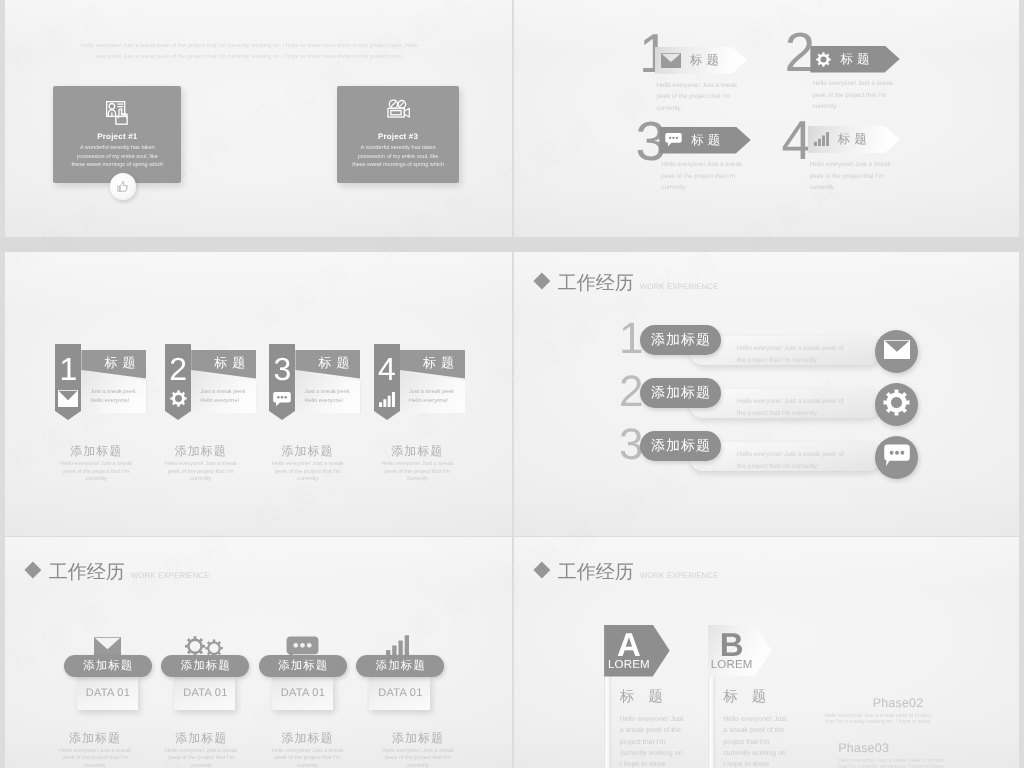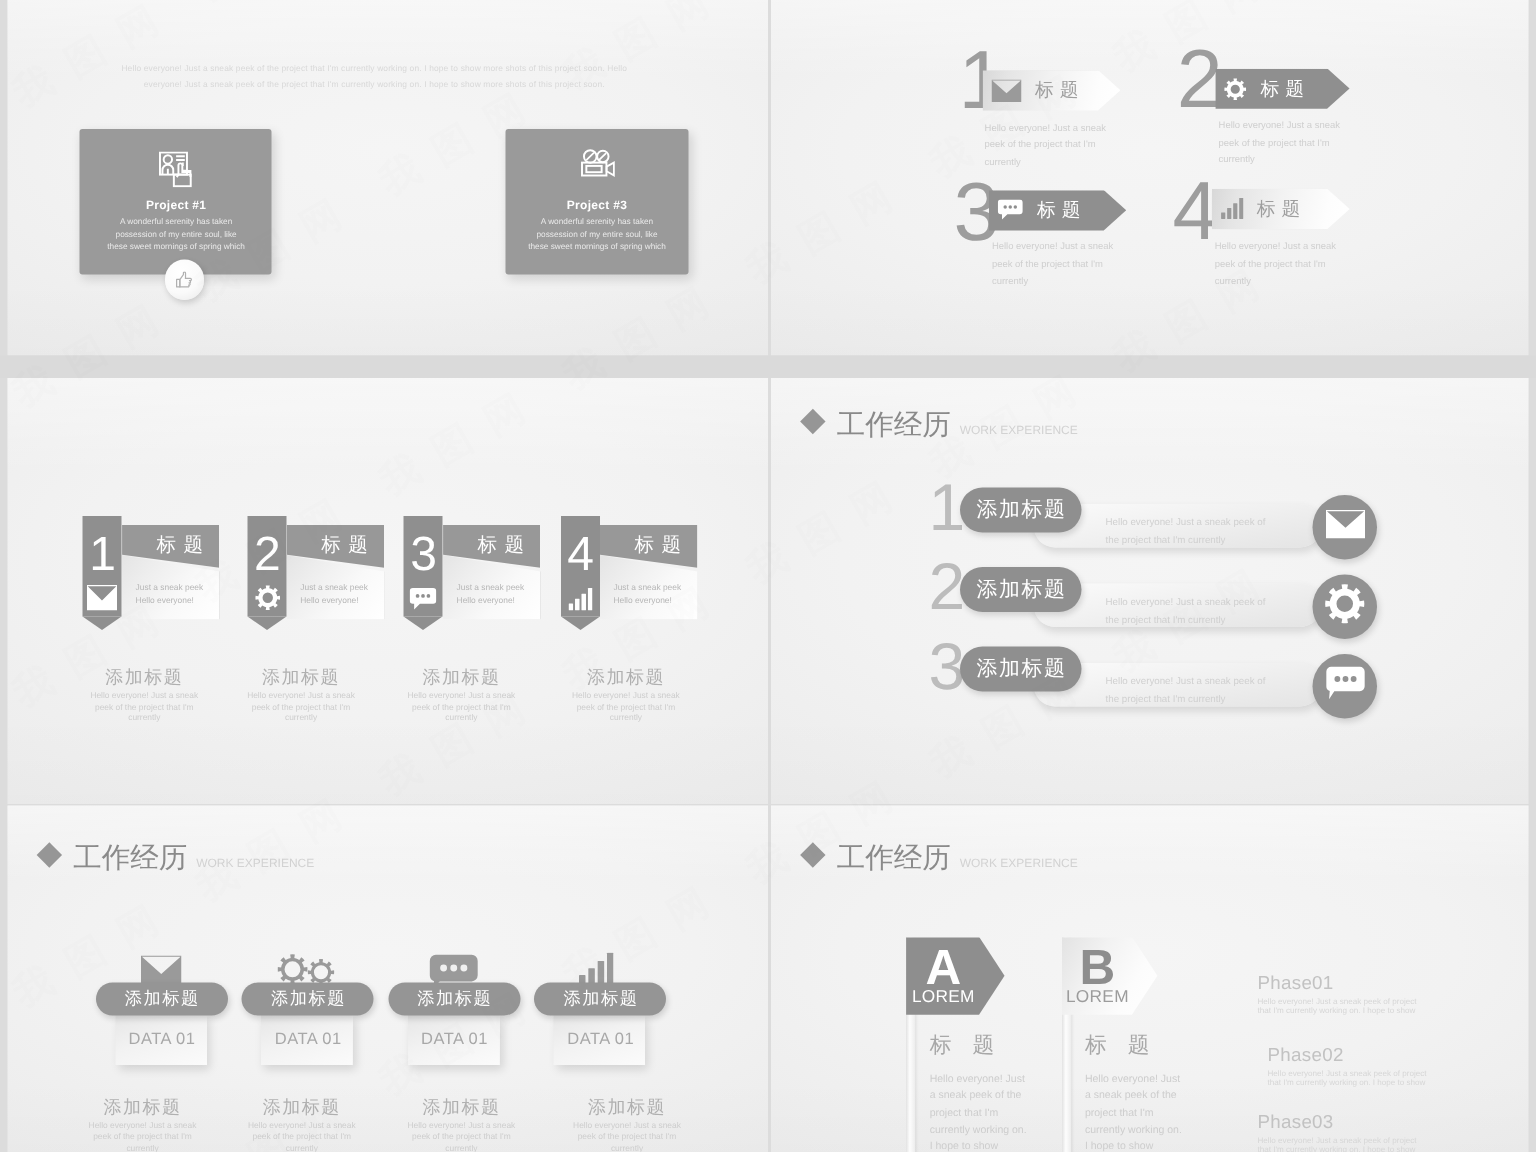--- a/index.html
+++ b/index.html
@@ -498,25 +498,21 @@
       <div class="p6-flag light" style="left:193.6px;top:87.5px;width:64px;">
         <div class="L" style="top:6px;">
           <b>B</b>
           <i>LOREM</i>
         </div>
       </div>
       <div class="p6-cn" style="left:209.3px;top:151px;">标 题</div>
       <div class="p6-tx" style="left:209.3px;top:177px;">Hello everyone! Just a sneak peek of the project that I'm currently working on. I hope to show</div>
     </div>
 
-    <div class="p6-ph" style="left:324.3px;top:110.5px;width:148px;">
-      <div class="h">Phase01</div>
-      <div class="b">Hello everyone! Just a sneak peek of project that I'm currently working on. I hope to show</div>
-    </div>
-    <div class="p6-ph" style="left:331px;top:159.1px;width:148px;">
+    <div class="p6-ph" style="left:310px;top:159.1px;width:148px;text-align:center;">
       <div class="h">Phase02</div>
       <div class="b">Hello everyone! Just a sneak peek of project that I'm currently working on. I hope to show</div>
     </div>
     <div class="p6-ph" style="left:324.3px;top:204.1px;width:148px;">
       <div class="h">Phase03</div>
       <div class="b">Hello everyone! Just a sneak peek of project that I'm currently working on. I hope to show</div>
     </div>
   </div>
 
   <div class="wm">

